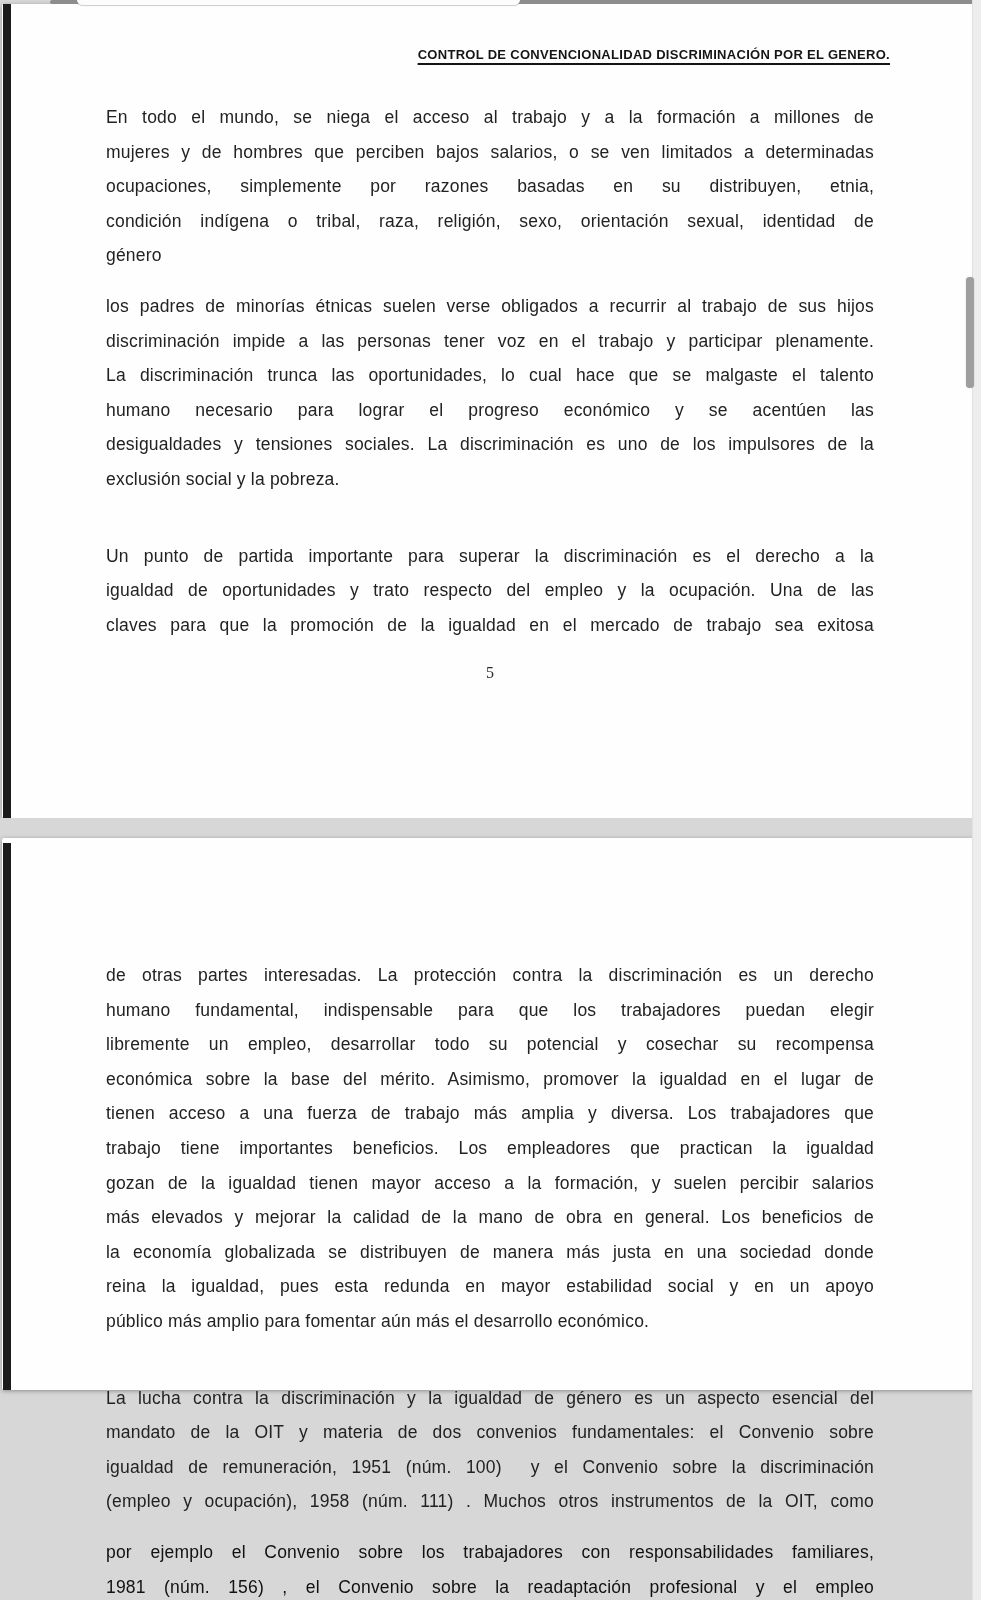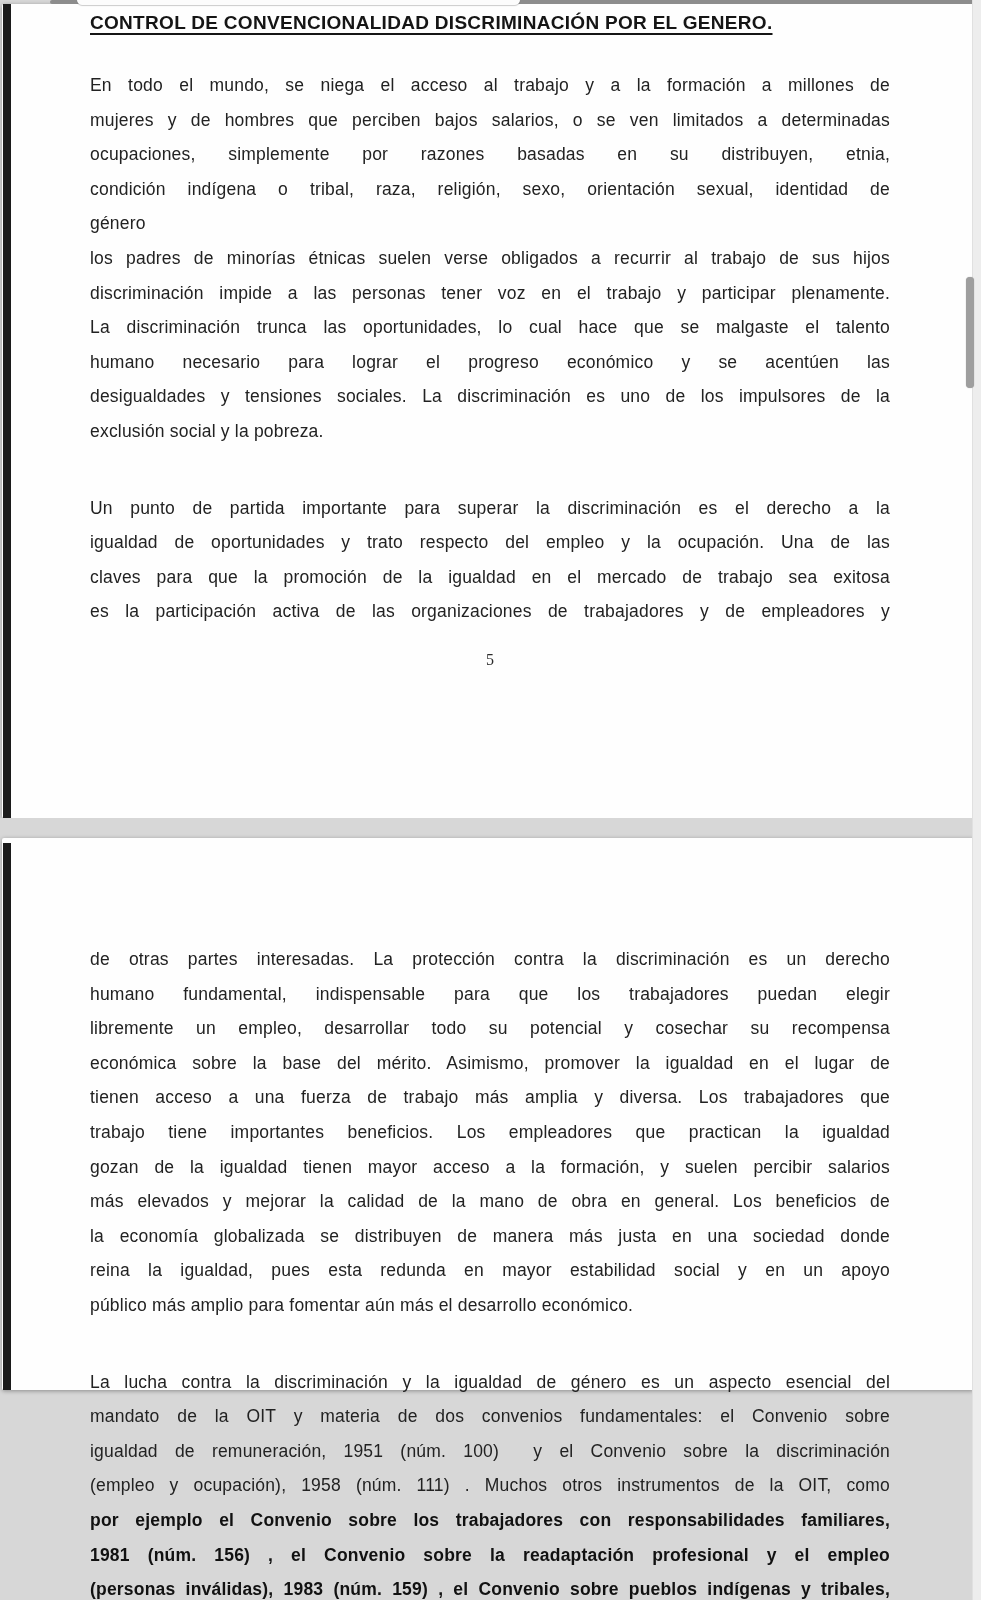--- a/index.html
+++ b/index.html
@@ -35,35 +35,36 @@
   .content {
     position: relative;
     padding: 4px 84px 0 88px;
     color: #222;
     font-size: 17.5px;
     letter-spacing: 0.2px;
   }
   .page2 .content { padding-top: 104px; }
 
   .doc-title {
-    font-size: 19px;
+    font-size: 13px;
     font-weight: 700;
     color: #151515;
-    text-align: left;
+    text-align: right;
     letter-spacing: 0.3px;
     line-height: 30px;
     text-decoration: underline;
     text-decoration-thickness: 2px;
     text-underline-offset: 4px;
     margin-bottom: 30px;
+    margin-top: 32px;
   }
 
-  .para { margin: 0; }
+  .para { margin: 16px; }
   .para.gap { margin-top: 42px; }
-  .para.bold .line { font-weight: 700; color: #111; }
+  .para.bold .line { font-weight: 400; color: #111; }
 
   .line {
     height: 34.6px;
     line-height: 34.6px;
     text-align: justify;
     text-align-last: justify;
     overflow: hidden;
   }
   .line.end { text-align-last: left; }
 
@@ -141,21 +142,20 @@
           <div class="line">discriminación impide a las personas tener voz en el trabajo y participar plenamente.</div>
           <div class="line">La discriminación trunca las oportunidades, lo cual hace que se malgaste el talento</div>
           <div class="line">humano necesario para lograr el progreso económico y se acentúen las</div>
           <div class="line">desigualdades y tensiones sociales. La discriminación es uno de los impulsores de la</div>
           <div class="line end">exclusión social y la pobreza.</div>
         </div>
         <div class="para gap">
           <div class="line">Un punto de partida importante para superar la discriminación es el derecho a la</div>
           <div class="line">igualdad de oportunidades y trato respecto del empleo y la ocupación. Una de las</div>
           <div class="line">claves para que la promoción de la igualdad en el mercado de trabajo sea exitosa</div>
-          <div class="line">es la participación activa de las organizaciones de trabajadores y de empleadores y</div>
         </div>
       </div>
     <div class="page-num">5</div>
   </div>
 </div>
 
 <div class="page-gap"></div>
 
 <div class="page page2">
   <div class="scan-edge"></div>

